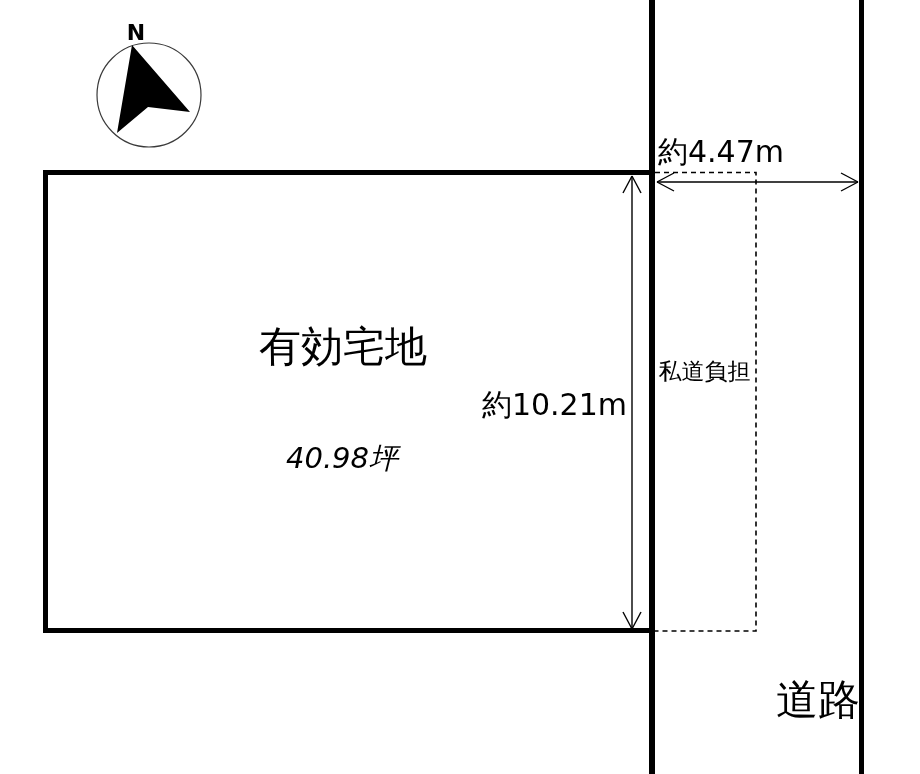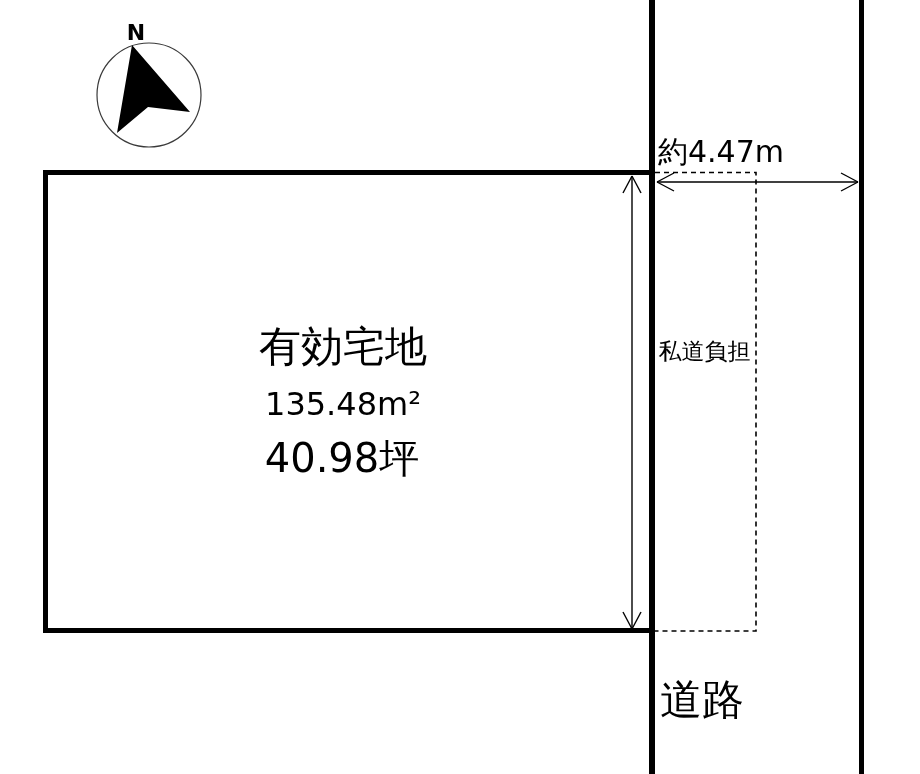--- a/index.html
+++ b/index.html
@@ -16,26 +16,26 @@
   #lines { position:absolute; left:0; top:0; color:var(--line); }
   .txt {
     position:absolute;
     color:var(--line);
     white-space:nowrap;
     font-family:"DejaVu Sans","Liberation Sans",sans-serif;
   }
   .north-label   { left:106px; top:21px;  width:60px;  text-align:center; font-size:22px; line-height:24px; font-weight:600; }
   .plot-title    { left:143px; top:325px; width:400px; text-align:center; font-size:42px; line-height:44px; }
   .plot-area-m2  { left:143px; top:386px; width:400px; text-align:center; font-size:32px; line-height:36px; }
-  .plot-area-tsb { left:142px; top:440px; width:400px; text-align:center; font-size:40px; line-height:36px; }
+  .plot-area-tsb { left:142px; top:440px; width:400px; text-align:center; font-size:29px; line-height:36px;font-style:italic; }
   .depth-dim     { right:293px; top:390px; text-align:right; font-size:30px; line-height:30px; }
   .width-dim     { left:658px; top:137px; width:200px; text-align:left; font-size:30px; line-height:30px; }
   .private-road  { left:653px; top:336px; width:103px; text-align:center; font-size:23px; line-height:30px; }
-  .private-road .pr-line { display:block; }
-  .road-label    { left:660px; top:678px; width:200px; text-align:left; font-size:42px; line-height:44px; }
+  .private-road .pr-line { display:block;margin-top:20px; }
+  .road-label    { left:660px; top:678px; width:200px; text-align:right; font-size:42px; line-height:44px; }
 </style>
 </head>
 <body>
 
 <div id="canvas">
 
   <svg id="lines" width="920" height="774" viewBox="0 0 920 774">
 
     <g>
       <circle cx="149" cy="95" r="52" fill="none" stroke="#3a3a3a" stroke-width="1.2"></circle>
@@ -62,23 +62,23 @@
       <line x1="657" y1="182" x2="674" y2="173"></line>
       <line x1="657" y1="182" x2="674" y2="191"></line>
       <line x1="858" y1="182" x2="841" y2="173"></line>
       <line x1="858" y1="182" x2="841" y2="191"></line>
     </g>
   </svg>
 
   <div class="txt north-label">N</div>
 
   <div class="txt plot-title">有効宅地</div>
-  <div class="txt plot-area-m2">135.48m²</div>
   <div class="txt plot-area-tsb">40.98坪</div>
 
+  <div class="txt depth-dim">約10.21m</div>
   <div class="txt width-dim">約4.47m</div>
 
   <div class="txt private-road">
     <span class="pr-line">私道負担</span>
   </div>
 
   <div class="txt road-label">道路</div>
 </div>
 
 </body></html>

